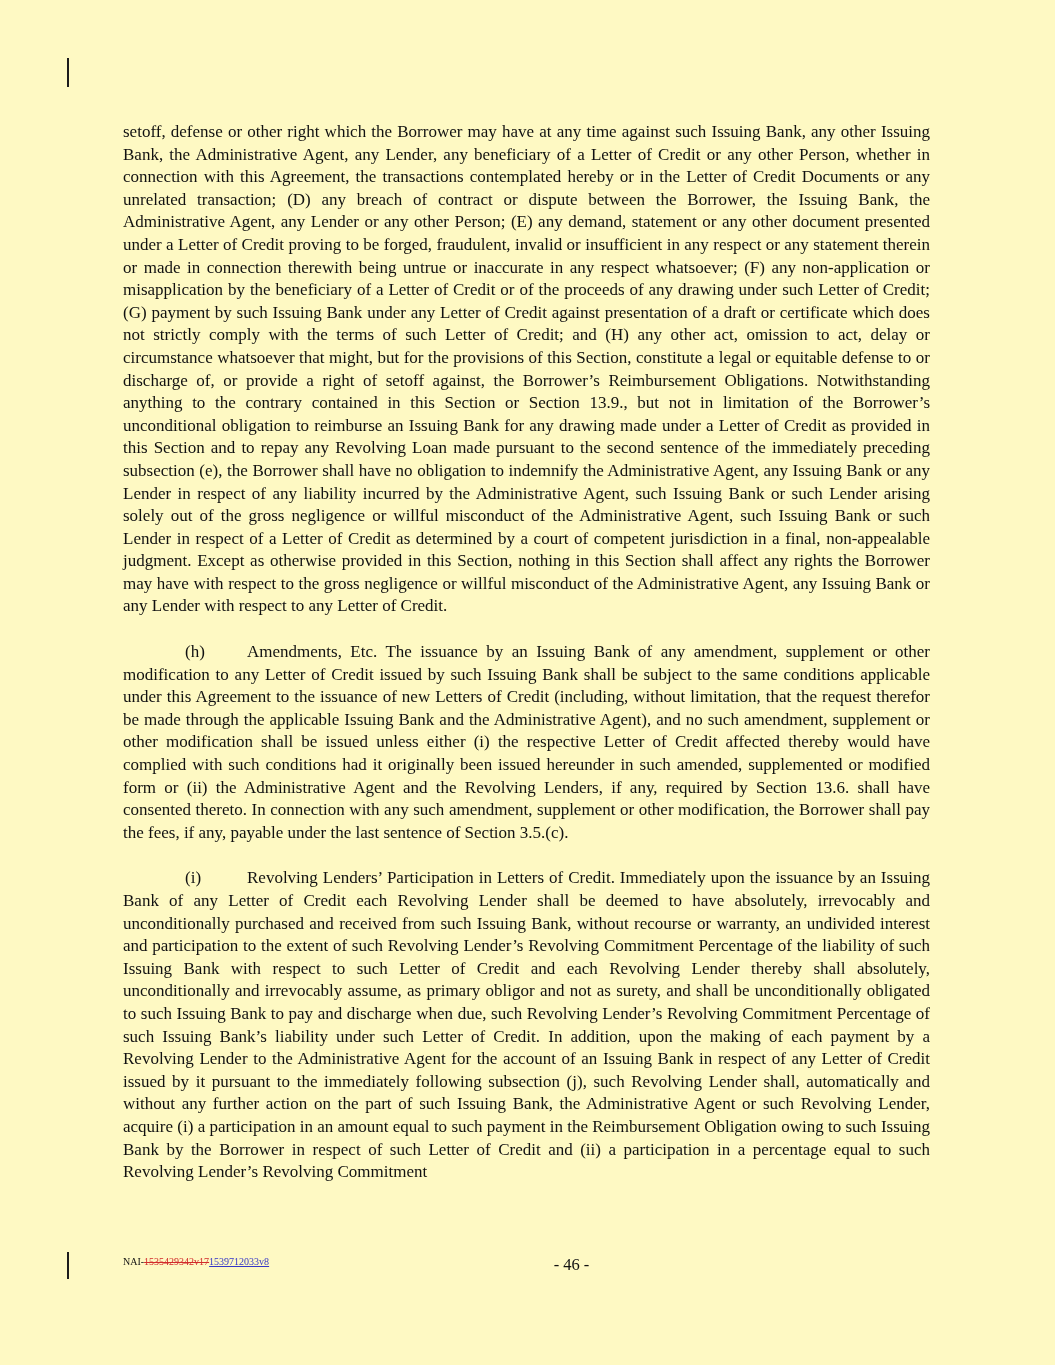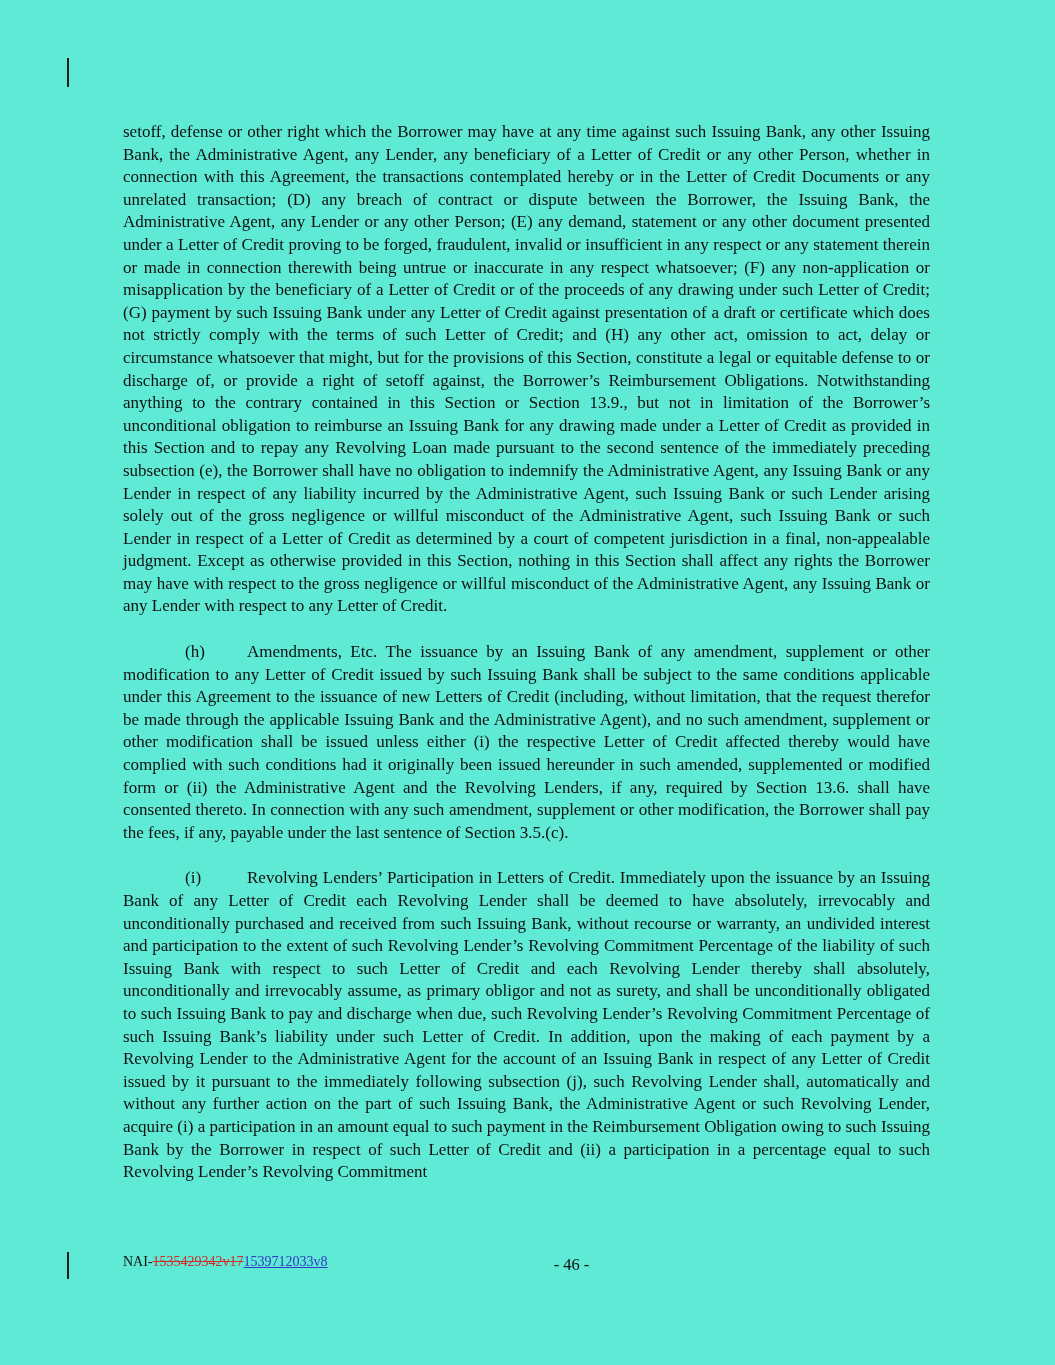--- a/index.html
+++ b/index.html
@@ -4,21 +4,21 @@
 <style>
   html, body {
     margin: 0;
     padding: 0;
     background: #ffffff;
   }
   .page {
     position: relative;
     width: 1055px;
     height: 1365px;
-    background: #5eead4;
+    background: #fef9c3;
     font-family: "Liberation Serif", "DejaVu Serif", serif;
     color: #111111;
     overflow: hidden;
   }
   .change-bar {
     position: absolute;
     left: 67px;
     width: 2px;
     background: #1c1c1c;
   }
@@ -40,21 +40,21 @@
     display: inline-block;
     width: 62px;
     text-indent: 0;
   }
   .sec-heading { }
 
   .footer-docid {
     position: absolute;
     left: 123px;
     top: 1253px;
-    font-size: 14px;
+    font-size: 10px;
     line-height: 18px;
     white-space: nowrap;
   }
   .docid-deleted {
     color: #d12b2b;
     text-decoration: line-through;
   }
   .docid-inserted {
     color: #3436c7;
     text-decoration: underline;

